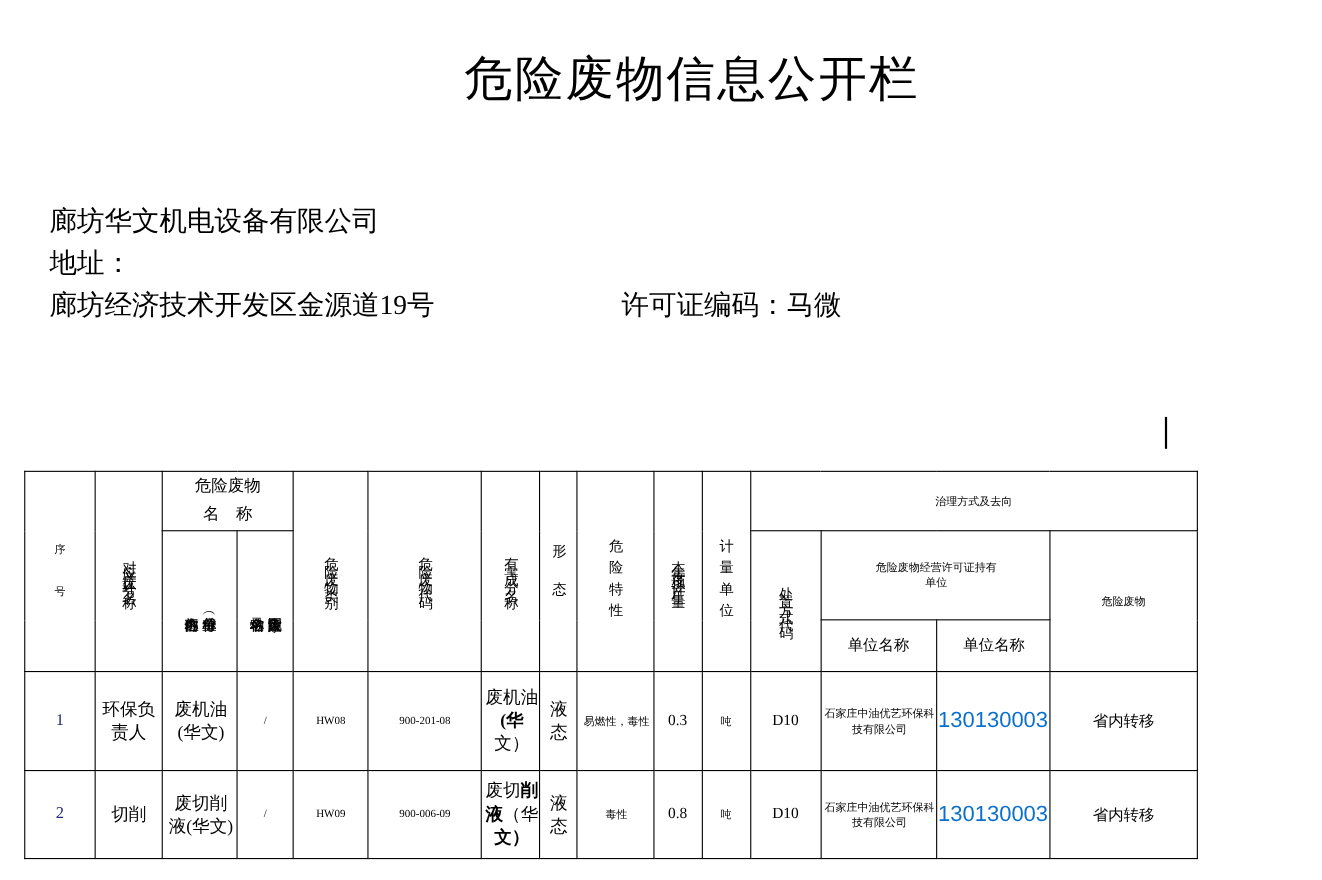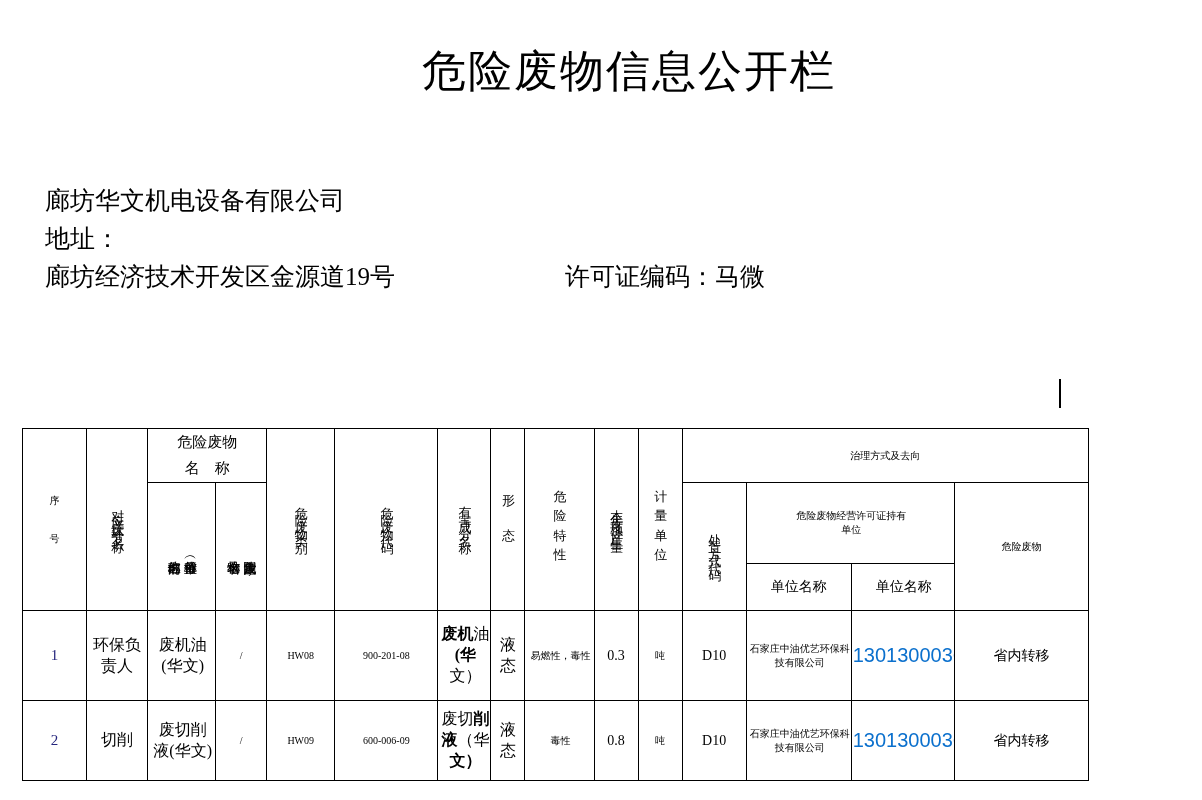--- a/index.html
+++ b/index.html
@@ -117,37 +117,37 @@
       <th class="f14 left"><span>单位名称</span></th>
     </tr>
 
     <tr class="dr1">
       <td class="serial">1</td>
       <td class="b f16">环保负责人</td>
       <td class="b f16 left">废机油(华文)</td>
       <td class="f15">/</td>
       <td class="b f15">HW08</td>
       <td class="b f15">900-201-08</td>
-      <td class="f16 left"><span style="font-weight: bold;">废机</span><span style="font-weight: normal;">油</span><span style="font-weight: bold;">(华</span><span style="font-weight: normal;">文）</span></td>
+      <td class="f16 left"><span style="font-weight: normal;">废机</span><span style="font-weight: normal;">油</span><span style="font-weight: bold;">(华</span><span style="font-weight: normal;">文）</span></td>
       <td class="b f16">液态</td>
       <td class="b f15 left">易燃性，毒性</td>
       <td class="f14">0.3</td>
       <td class="f15">吨</td>
       <td class="f14">D10</td>
       <td class="f15 left">石家庄中油优艺环保科技有限公司</td>
       <td class="license">1301300036</td>
       <td class="f14">省内转移</td>
     </tr>
     <tr class="dr2">
       <td class="serial">2</td>
       <td class="b f16">切削</td>
       <td class="b f16 left">废切削液(华文)</td>
       <td class="f15">/</td>
       <td class="b f15">HW09</td>
-      <td class="b f15">600-006-09</td>
+      <td class="b f15">900-006-09</td>
       <td class="f16 left"><span style="font-weight: normal;">废切</span><span style="font-weight: bold;">削液</span><span style="font-weight: normal;">（华</span><span style="font-weight: bold;">文）</span></td>
       <td class="b f16">液态</td>
       <td class="b f15 left">毒性</td>
       <td class="f14">0.8</td>
       <td class="f15">吨</td>
       <td class="f14">D10</td>
       <td class="f15 left">石家庄中油优艺环保科技有限公司</td>
       <td class="license">1301300036</td>
       <td class="f14">省内转移</td>
     </tr>

